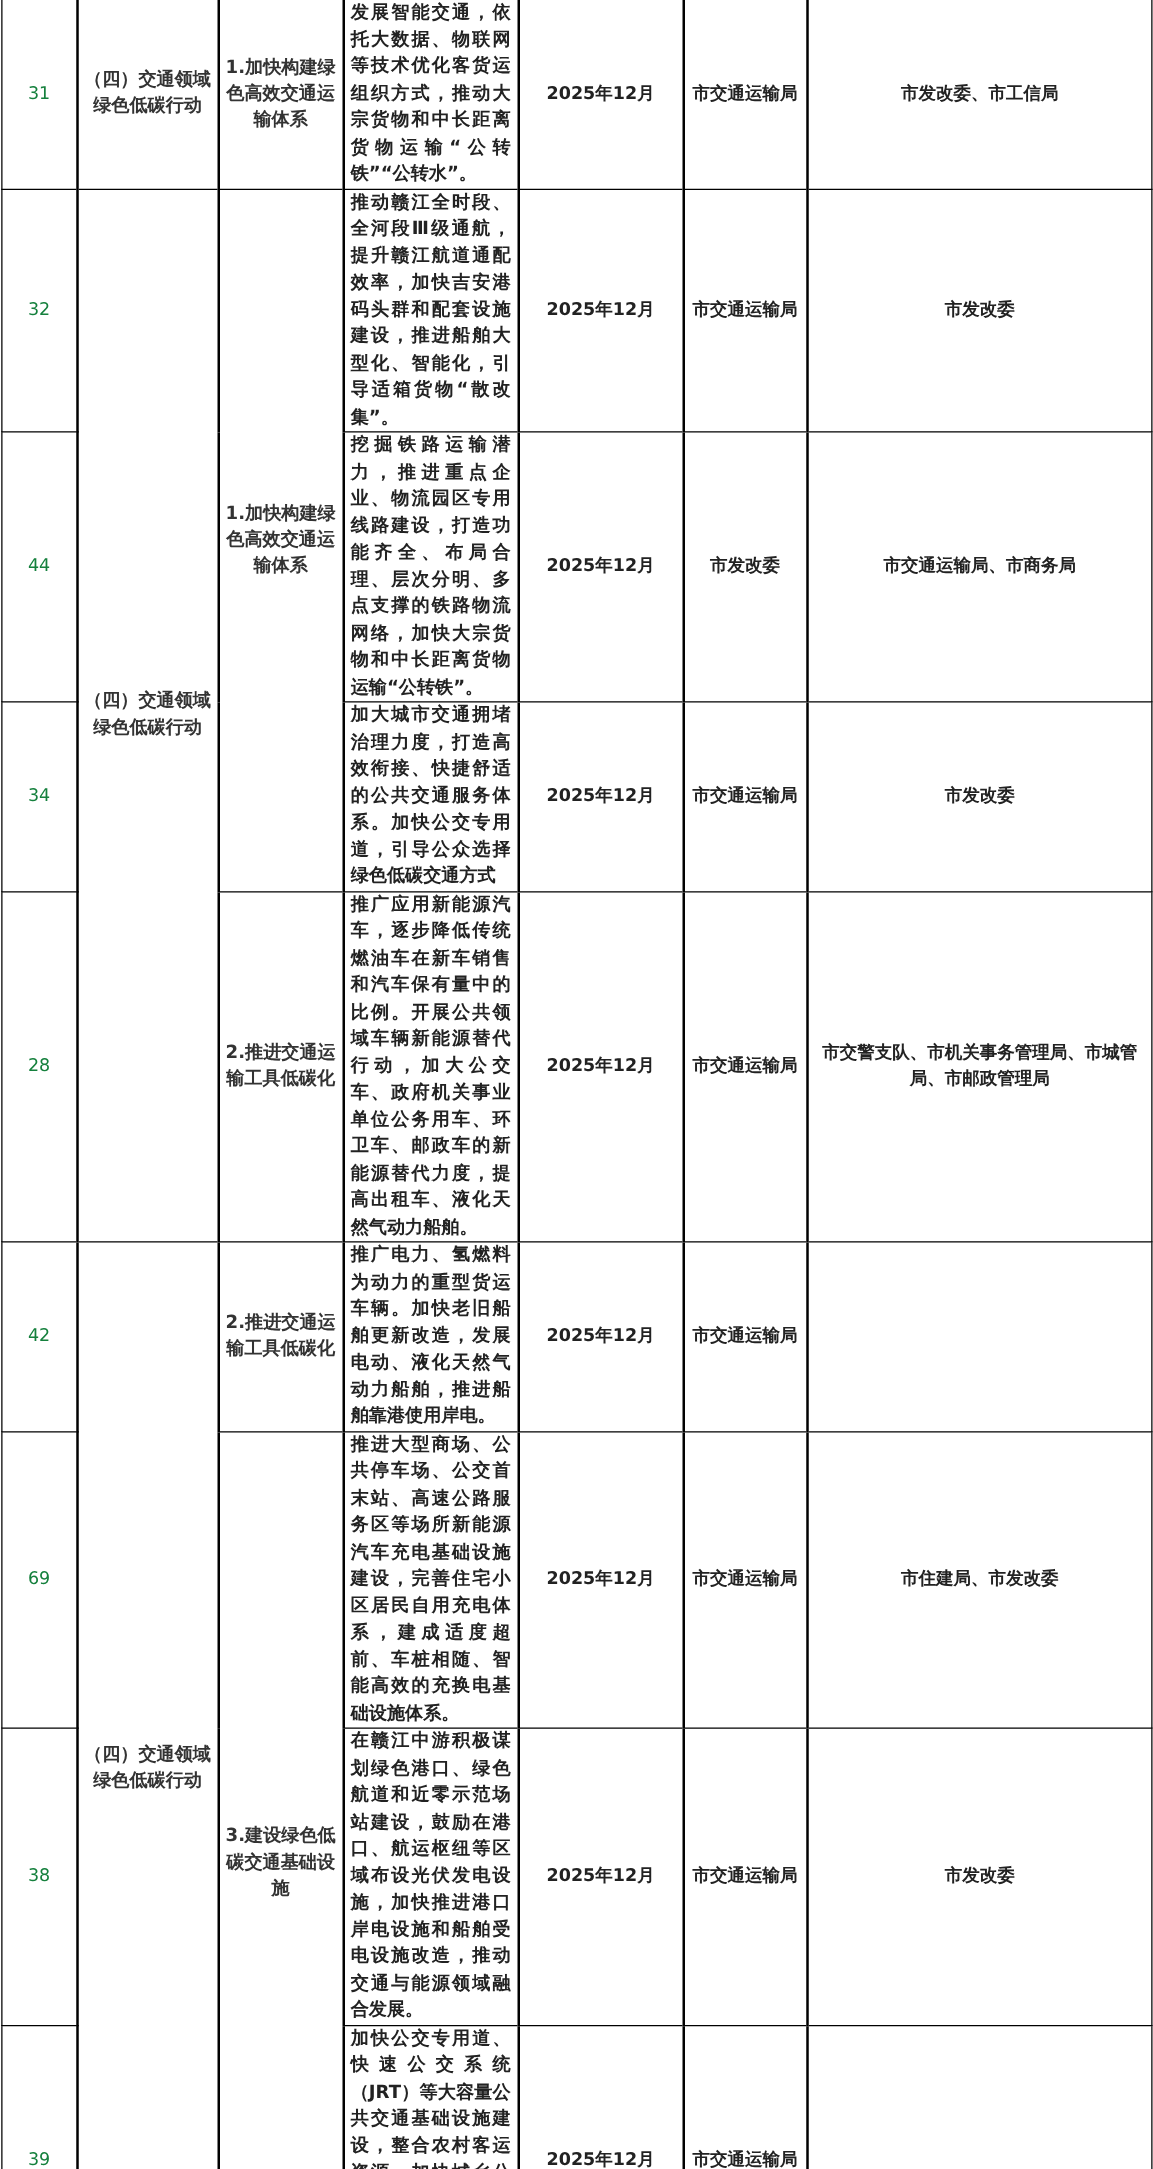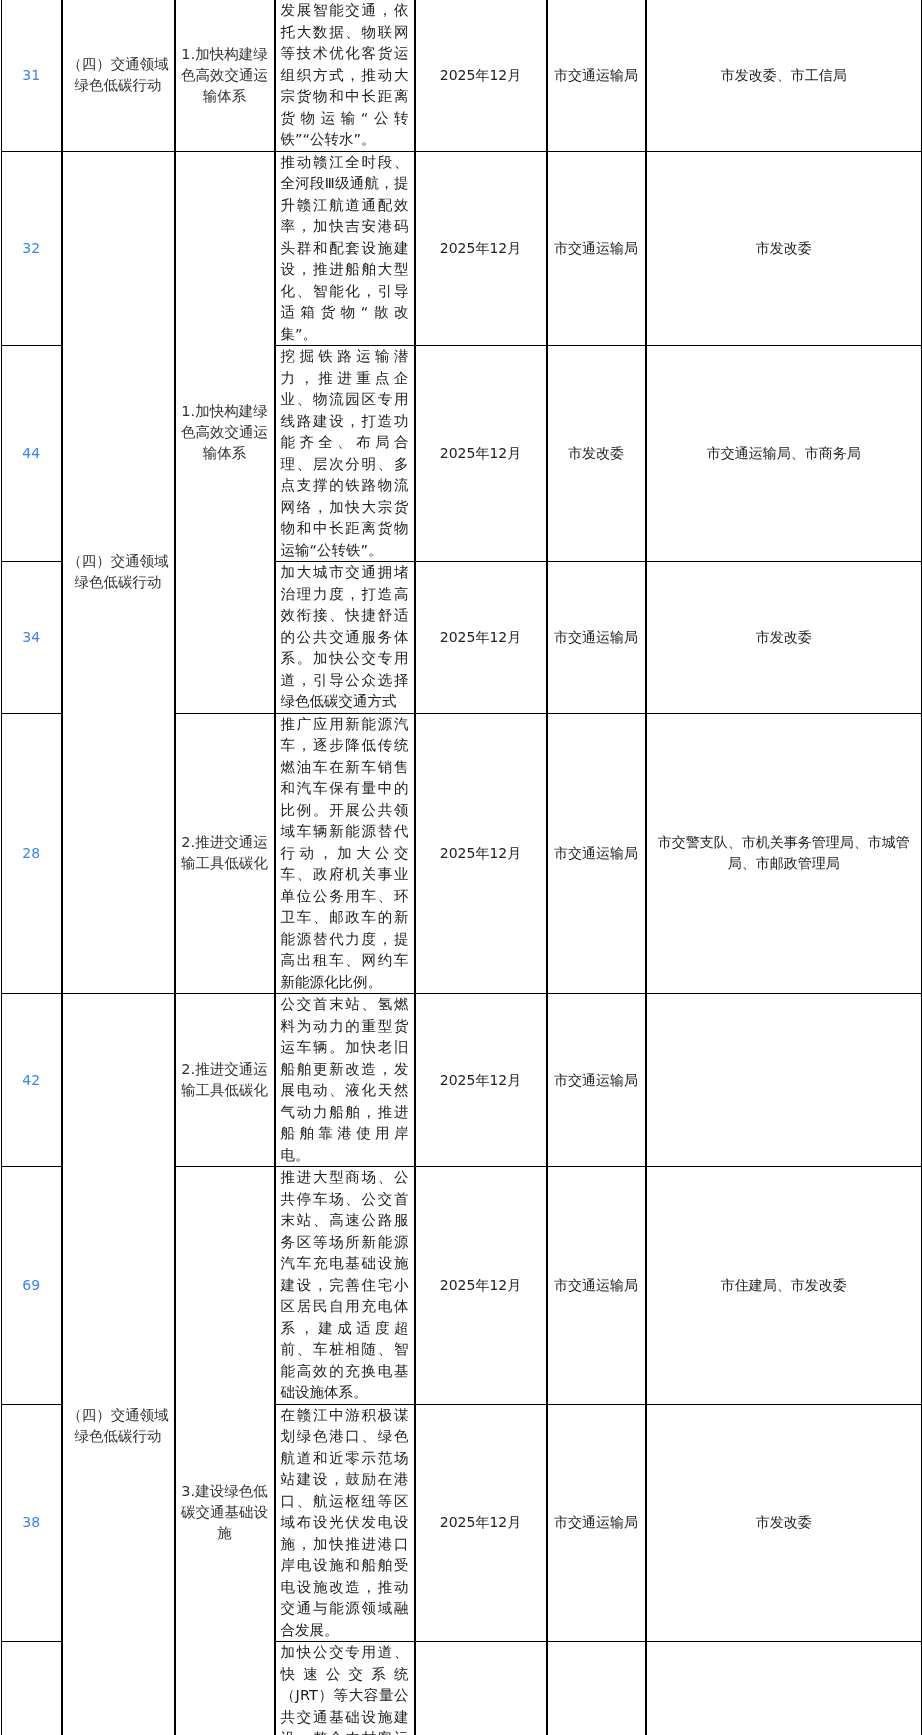--- a/index.html
+++ b/index.html
@@ -1,21 +1,21 @@
 <!DOCTYPE html>
 <html><head>
 <meta charset="utf-8">
 <style>
   html, body { margin:0; padding:0; background:#ffffff; }
   body { width:922px; height:1735px; overflow:hidden; font-family:"DejaVu Sans","Liberation Sans",sans-serif; color:#222; }
   table.plan { border-collapse:collapse; table-layout:fixed; width:920px; position:absolute; left:1px; top:-1px; }
   table.plan td { border:1px solid #000; padding:0 4px; text-align:center; vertical-align:middle; font-size:14px; line-height:21px; overflow:hidden; }
-  table.plan td.thick-l { border-left:2px solid #000; }
+  table.plan td.thick-l { border-left:2px solid #000;font-weight:bold; }
   table.plan td.content { text-align:justify; text-align-last:left; padding:0 5px; font-size:14.5px; line-height:21.5px; vertical-align:top; }
-  table.plan td.no { font-size:14px; color:#3b82f6; }
+  table.plan td.no { font-size:14px; color:#15803d; }
   table.plan td.task, table.plan td.cat { font-size:14.5px; color:#333; }
   col.c1 { width:60px; } col.c2 { width:113px; } col.c3 { width:100px; }
   col.c4 { width:140px; } col.c5 { width:132px; } col.c6 { width:99px; } col.c7 { width:276px; }
 </style>
 </head>
 <body>
 
 <table class="plan">
   <colgroup>
     <col class="c1">
@@ -60,31 +60,31 @@
       <td class="no">34</td>
       <td class="content thick-l">加大城市交通拥堵治理力度，打造高效衔接、快捷舒适的公共交通服务体系。加快公交专用道，引导公众选择绿色低碳交通方式</td>
       <td class="thick-l">2025年12月</td>
       <td class="thick-l">市交通运输局</td>
       <td class="thick-l">市发改委</td>
     </tr>
 
     <tr style="height:160px">
       <td class="no">28</td>
       <td class="task thick-l">2.推进交通运输工具低碳化</td>
-      <td class="content thick-l">推广应用新能源汽车，逐步降低传统燃油车在新车销售和汽车保有量中的比例。开展公共领域车辆新能源替代行动，加大公交车、政府机关事业单位公务用车、环卫车、邮政车的新能源替代力度，提高出租车、网约车新能源化比例。</td>
+      <td class="content thick-l">推广应用新能源汽车，逐步降低传统燃油车在新车销售和汽车保有量中的比例。开展公共领域车辆新能源替代行动，加大公交车、政府机关事业单位公务用车、环卫车、邮政车的新能源替代力度，提高出租车、液化天然气动力船舶。</td>
       <td class="thick-l">2025年12月</td>
       <td class="thick-l">市交通运输局</td>
       <td class="thick-l">市交警支队、市机关事务管理局、市城管局、市邮政管理局</td>
     </tr>
 
     <tr style="height:110px">
       <td class="no">42</td>
       <td class="cat thick-l" rowspan="4">（四）交通领域绿色低碳行动</td>
       <td class="task thick-l">2.推进交通运输工具低碳化</td>
-      <td class="content thick-l">公交首末站、氢燃料为动力的重型货运车辆。加快老旧船舶更新改造，发展电动、液化天然气动力船舶，推进船舶靠港使用岸电。</td>
+      <td class="content thick-l">推广电力、氢燃料为动力的重型货运车辆。加快老旧船舶更新改造，发展电动、液化天然气动力船舶，推进船舶靠港使用岸电。</td>
       <td class="thick-l">2025年12月</td>
       <td class="thick-l">市交通运输局</td>
       <td class="thick-l"></td>
     </tr>
 
     <tr style="height:155px">
       <td class="no">69</td>
       <td class="task thick-l" rowspan="3">3.建设绿色低碳交通基础设施</td>
       <td class="content thick-l">推进大型商场、公共停车场、公交首末站、高速公路服务区等场所新能源汽车充电基础设施建设，完善住宅小区居民自用充电体系，建成适度超前、车桩相随、智能高效的充换电基础设施体系。</td>
       <td class="thick-l">2025年12月</td>

